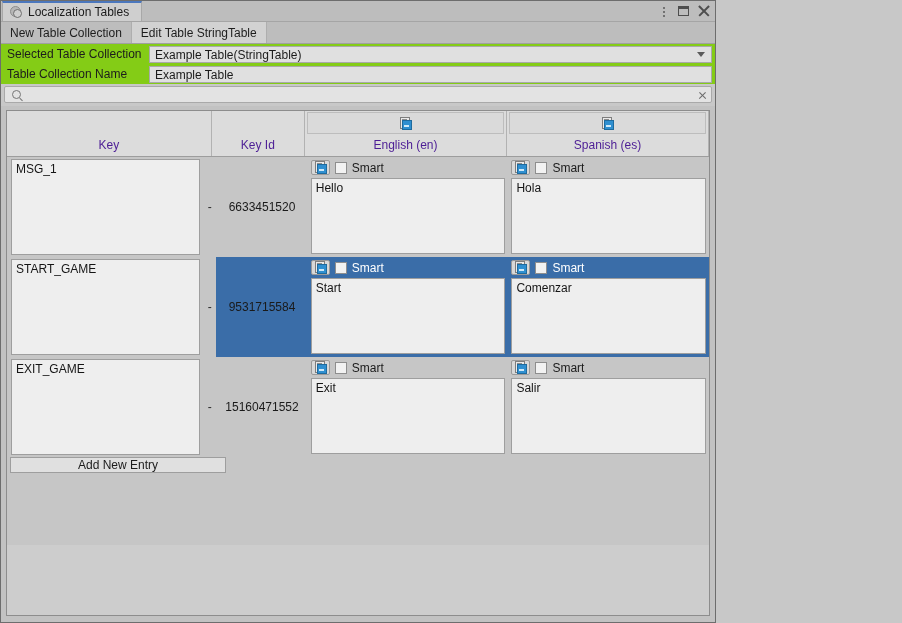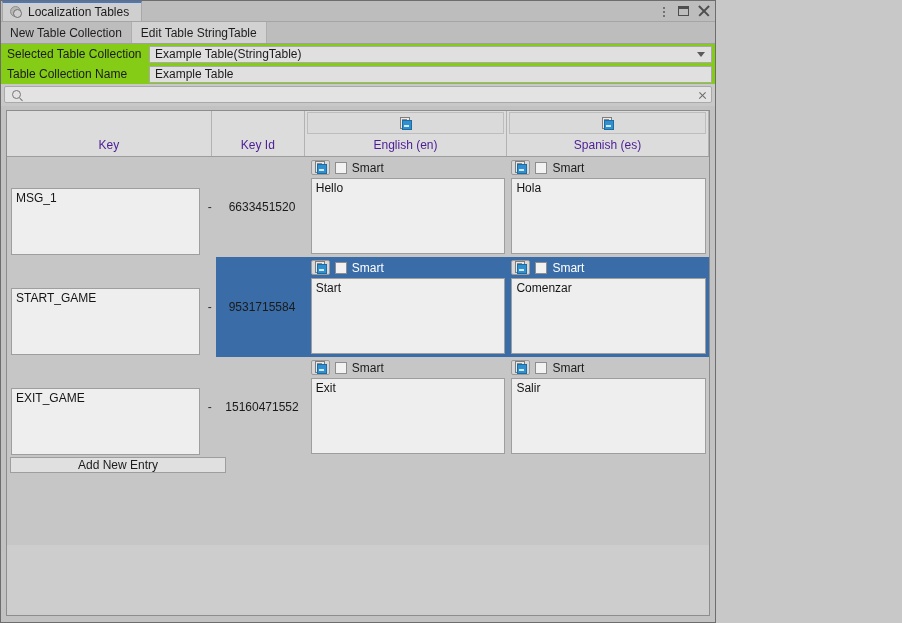--- a/index.html
+++ b/index.html
@@ -62,21 +62,21 @@
 
   
   .prop{height:20px;display:flex;align-items:center;background:#84cc16;}
   .prop-label{
     width:148px;padding-left:6px;box-sizing:border-box;font-size:12px;color:#1c1c1c;
     white-space:nowrap;
   }
   .prop-field{
     flex:1;height:17px;margin-right:3px;box-sizing:border-box;
     background:#e0e0e0;border:1px solid #a9a9a9;
-    display:flex;align-items:center;position:relative;
+    display:flex;align-items:flex-end;position:relative;
     font-size:12px;color:#1b1b1b;padding-left:5px;
   }
   .caret-dn{
     position:absolute;right:6px;top:50%;margin-top:-2px;
     width:0;height:0;border-left:4px solid transparent;border-right:4px solid transparent;
     border-top:5px solid #5b5b5b;
   }
 
   
   .searchwrap{height:22px;background:#c8c8c8;padding:2px 3px 0 3px;box-sizing:border-box;}
@@ -149,21 +149,21 @@
   }
 
   .tbody{position:absolute;left:0;right:0;top:46px;bottom:0;background:#c6c6c6;overflow:hidden;}
   .row{display:flex;height:100px;box-sizing:border-box;align-items:stretch;}
   .row.selected .cell-keyid,
   .row.selected .cell-loc{background:#3a6da8;}
   .row.selected .cell-tail{background:#3a6da8;}
   .row.selected .smartlabel{color:#ffffff;}
 
   .cell-key{
-    width:212px;box-sizing:border-box;padding:2px 3px 2px 4px;background:#c6c6c6;margin-top:29px;
+    width:212px;box-sizing:border-box;padding:2px 3px 2px 4px;background:#c6c6c6;
   }
   .keyfield{
     width:100%;height:100%;box-sizing:border-box;background:#eeeeee;border:1px solid #9e9e9e;
     font-family:inherit;font-size:12px;color:#151515;padding:2px 4px;outline:none;resize:none;
     overflow:hidden;line-height:15px;
   }
   .cell-dash{
     width:14px;display:flex;align-items:center;justify-content:center;
     background:#c6c6c6;font-size:12px;color:#2a2a2a;
   }

